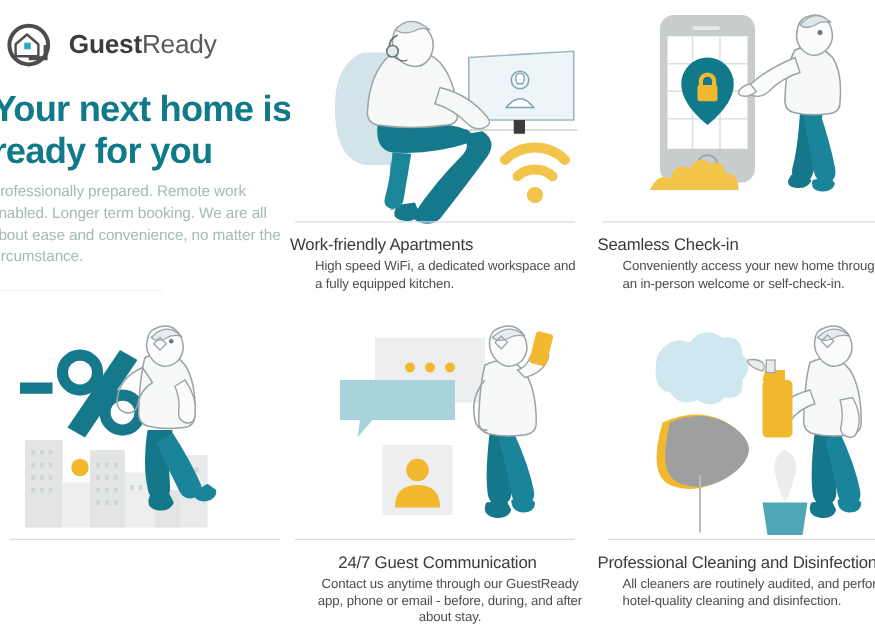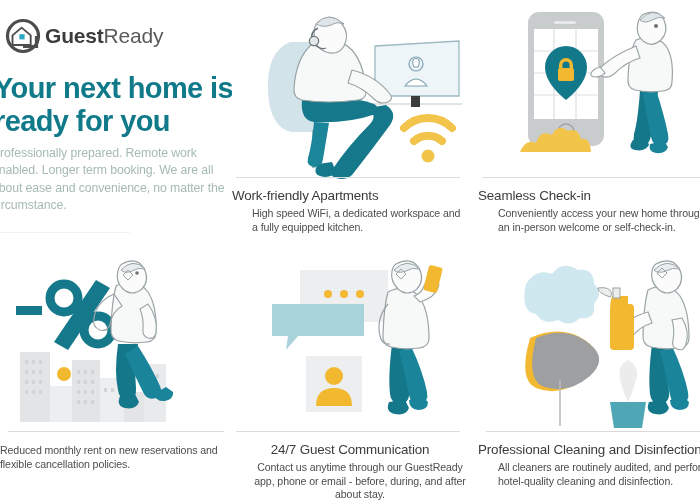--- a/index.html
+++ b/index.html
@@ -3,21 +3,21 @@
 <meta charset="utf-8">
 <style>
   * { margin:0; padding:0; box-sizing:border-box; }
   html,body{ width:700px; height:500px; overflow:hidden; background:#ffffff; }
   body{ font-family:"Liberation Sans","DejaVu Sans",sans-serif; -webkit-font-smoothing:antialiased; }
 
   .page{ position:relative; width:700px; height:500px; background:#fff; }
 
   
   .hero{ position:absolute; left:0; top:0; width:232px; height:246px; overflow:hidden; }
-  .logo-row{ position:absolute; left:6px; top:19px; display:flex; align-items:center; gap:5px;text-align:right; }
+  .logo-row{ position:absolute; left:6px; top:19px; display:flex; align-items:center; gap:15px;text-align:right; }
   .logo-mark{ width:34px; height:34px; position:relative; flex:0 0 auto; }
   .logo-word{ font-size:21px; letter-spacing:-.2px; color:#3c3c3c; white-space:nowrap; }
   .logo-word b{ font-weight:700; }
   .logo-word span.light{ font-weight:400; color:#5a5a5a; }
 
   .hero-title{ position:absolute; left:-6px; top:72px; width:260px;
     font-size:29px; line-height:33px; font-weight:700; letter-spacing:-.6px; color:#117a8a; }
   .hero-sub{ position:absolute; left:-8px; top:145px; width:250px;
     font-size:12.3px; line-height:17.4px; color:#a6bab4; letter-spacing:-.1px;}
   .hero-rule{ position:absolute; left:-10px; top:232px; width:140px; height:1px; background:#eef2f1; }
@@ -217,21 +217,20 @@
           <path d="M116 34 q-18 8 -20 24 q-2 9 6 12 q8 2 10 -6 q2 -12 12 -18Z" fill="none" stroke="#9aa3a6" stroke-width="1.2"></path>
           <path d="M150 44 q10 14 8 28 q-1 8 -8 6 q-6 -2 -5 -9 q1 -10 -3 -20Z" fill="#fbfbfb" stroke="#9aa3a6" stroke-width="1.1"></path>
 
           <path d="M124 4 q14 -8 22 4 q6 12 -2 21 q-10 8 -19 0 q-8 -8 -5 -18 q1 -5 4 -7Z" fill="#fbfbfb" stroke="#9aa3a6" stroke-width="1.2"></path>
           <path d="M123 10 q12 -13 24 -1 q-7 -2 -13 2 q-7 3 -11 -1Z" fill="#e7ecee" stroke="#9aa3a6" stroke-width="1"></path>
           <path d="M130 10 l5 5 l-5 5 l-5 -5Z" fill="none" stroke="#9aa3a6" stroke-width="1"></path>
           <circle cx="139" cy="13" r="1.8" fill="#6b7578"></circle>
         </svg>
         <div class="ground" style="left:16px;right:4px;"></div>
       </div>
-      <div class="card-desc" style="margin-left:8px;">Reduced monthly rent on new reservations and flexible cancellation policies.</div>
     </div>
 
     <div class="card c2">
       <div class="art">
         <svg class="abs" style="left:24px; top:6px;" width="208" height="174" viewBox="0 0 208 174">
 
           <path d="M44 10 H132 V62 H70 L56 74 L58 62 H44 Z" fill="#eceeef"></path>
           <g fill="#f2b830">
             <circle cx="72" cy="34" r="4"></circle>
               <circle cx="88" cy="34" r="4"></circle>

